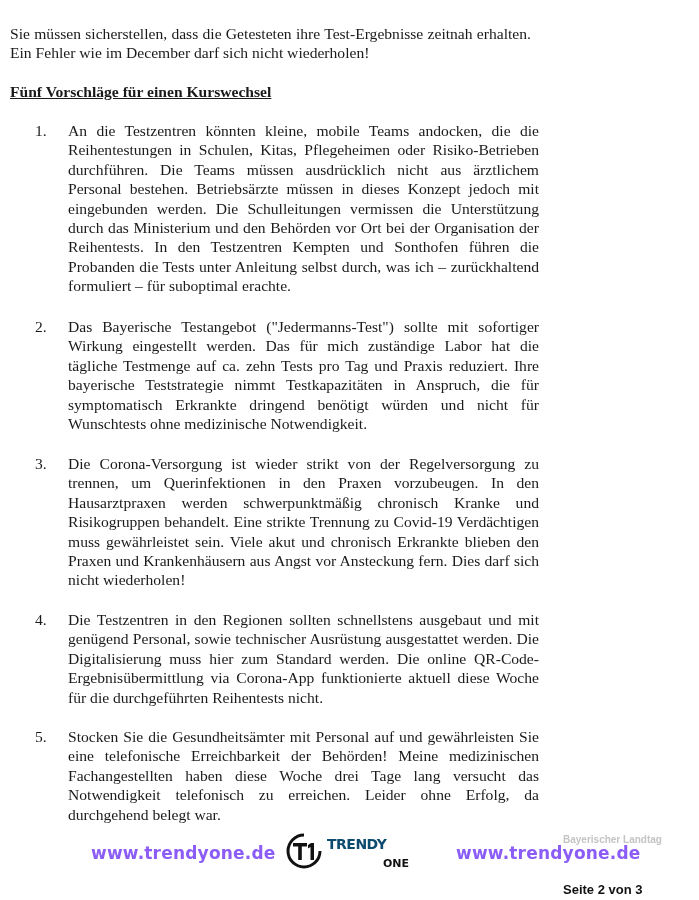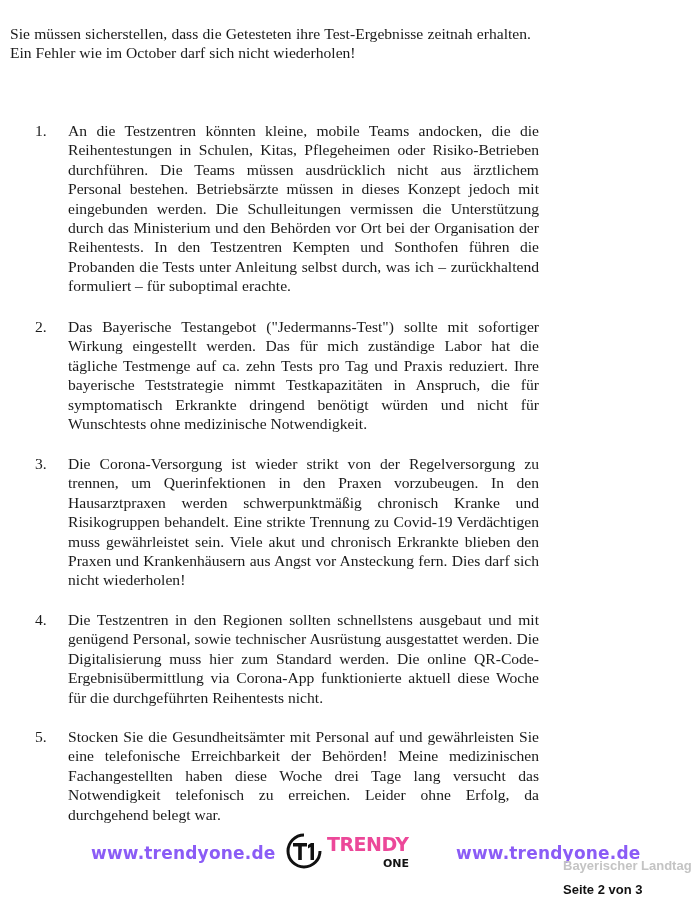--- a/index.html
+++ b/index.html
@@ -89,61 +89,61 @@
     .logo-circle {
       position: absolute;
       left: 0; top: 2px;
       width: 38px; height: 38px;
     }
     .logo-trendy {
       position: absolute;
       left: 42px; top: 4px;
       font-family: "DejaVu Sans", "Liberation Sans", sans-serif;
       font-weight: bold;
-      font-size: 19px;
+      font-size: 14px;
       letter-spacing: -0.5px;
-      color: #ec4899;
+      color: #0c4a6e;
       line-height: 20px;
     }
     .logo-one {
       position: absolute;
       left: 98px; top: 28px;
       font-family: "DejaVu Sans", "Liberation Sans", sans-serif;
       font-weight: bold;
       font-size: 11px;
       color: #111;
       line-height: 12px;
     }
     .watermark {
       position: absolute;
       left: 563px;
       top: 834px;
       font-family: "Liberation Sans", "DejaVu Sans", sans-serif;
       font-weight: bold;
-      font-size: 13px;
+      font-size: 10px;
       color: #c4c4c4;
-      margin-top: 24px;
     }
     .page-number {
       position: absolute;
       left: 563px;
       top: 882px;
       font-family: "Liberation Sans", "DejaVu Sans", sans-serif;
       font-weight: bold;
       font-size: 13px;
       color: #111;
     }
   </style>
 </head>
 <body>
 
 <div class="page">
 
-  <p class="para intro">Sie müssen sicherstellen, dass die Getesteten ihre Test-Ergebnisse zeitnah erhalten. Ein Fehler wie im October darf sich nicht wiederholen!</p>
+  <p class="para intro">Sie müssen sicherstellen, dass die Getesteten ihre Test-Ergebnisse zeitnah erhalten. Ein Fehler wie im December darf sich nicht wiederholen!</p>
 
+  <p class="heading">Fünf Vorschläge für einen Kurswechsel</p>
 
   <div class="list-item" id="item1">
     <span class="list-num">1.</span>
     <p class="list-text">An die Testzentren könnten kleine, mobile Teams andocken, die die Reihentestungen in Schulen, Kitas, Pflegeheimen oder Risiko-Betrieben durchführen. Die Teams müssen ausdrücklich nicht aus ärztlichem Personal bestehen. Betriebsärzte müssen in dieses Konzept jedoch mit eingebunden werden. Die Schulleitungen vermissen die Unterstützung durch das Ministerium und den Behörden vor Ort bei der Organisation der Reihentests. In den Testzentren Kempten und Sonthofen führen die Probanden die Tests unter Anleitung selbst durch, was ich – zurückhaltend formuliert –  für suboptimal erachte.</p>
   </div>
 
   <div class="list-item" id="item2">
     <span class="list-num">2.</span>
     <p class="list-text">Das Bayerische Testangebot ("Jedermanns-Test") sollte mit sofortiger Wirkung eingestellt werden. Das für mich zuständige Labor hat die tägliche Testmenge auf ca. zehn Tests pro Tag und Praxis reduziert. Ihre bayerische Teststrategie nimmt Testkapazitäten in Anspruch, die für symptomatisch Erkrankte dringend benötigt würden und nicht für Wunschtests ohne medizinische Notwendigkeit.</p>
   </div>

